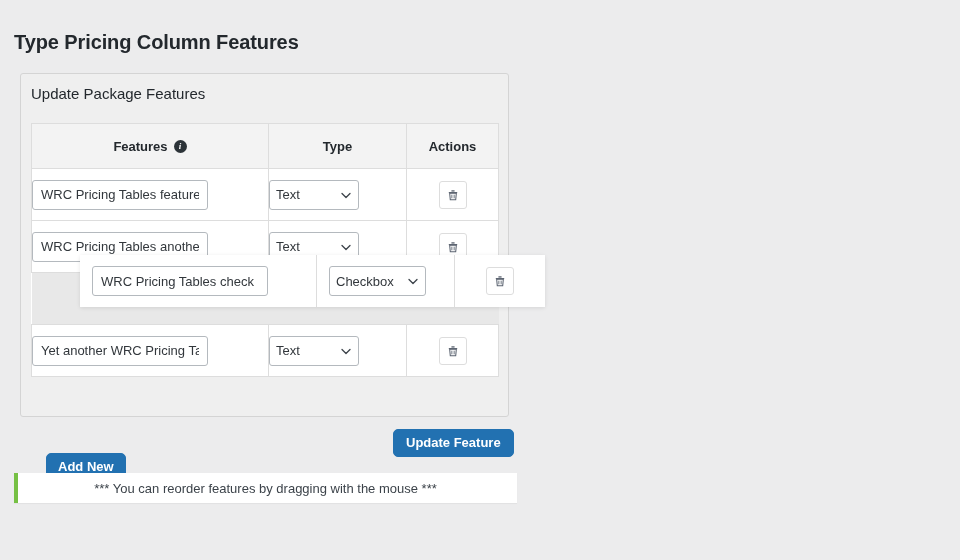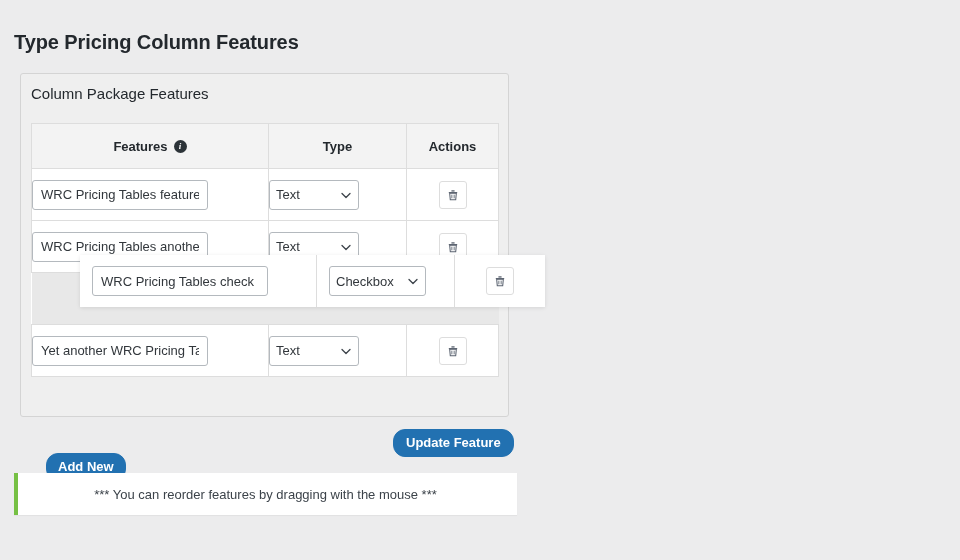--- a/index.html
+++ b/index.html
@@ -161,21 +161,21 @@
     justify-content: center;
     cursor: pointer;
     padding: 0;
   }
   .trash-btn svg { display: block; }
 
   
   .btn-primary {
     background: #2271b1;
     border: 1px solid #2271b1;
-    border-radius: 12px;
+    border-radius: 5px;
     color: #fff;
     font-family: "Liberation Sans", sans-serif;
     font-size: 13px;
     font-weight: bold;
     padding: 0 11px;
     height: 28px;
     cursor: pointer;
     line-height: 26px;
   }
 
@@ -233,42 +233,42 @@
     justify-content: center;
   }
   .drag-row .type-select { width: 97px; }
 
   
   .notice {
     position: absolute;
     left: 14px;
     top: 473px;
     width: 503px;
-    height: 42px;
+    height: 30px;
     background: #fff;
     border-left: 4px solid #76c044;
     box-shadow: 0 1px 1px rgba(0,0,0,0.04);
     display: flex;
     align-items: center;
     justify-content: center;
   }
   .notice-text {
     font-size: 13px;
     color: #3c434a;
     padding-right: 4px;
   }
 </style>
 </head>
 <body>
 
 <h1 class="page-title">Type Pricing Column Features</h1>
 
 <div class="panel">
 
-  <div class="panel-heading">Column Package Features</div>
+  <div class="panel-heading">Update Package Features</div>
 
   <table class="features-table">
     <colgroup>
       <col class="col-features">
       <col class="col-type">
       <col class="col-actions">
     </colgroup>
     <thead>
       <tr>
         <th class="col-features">

